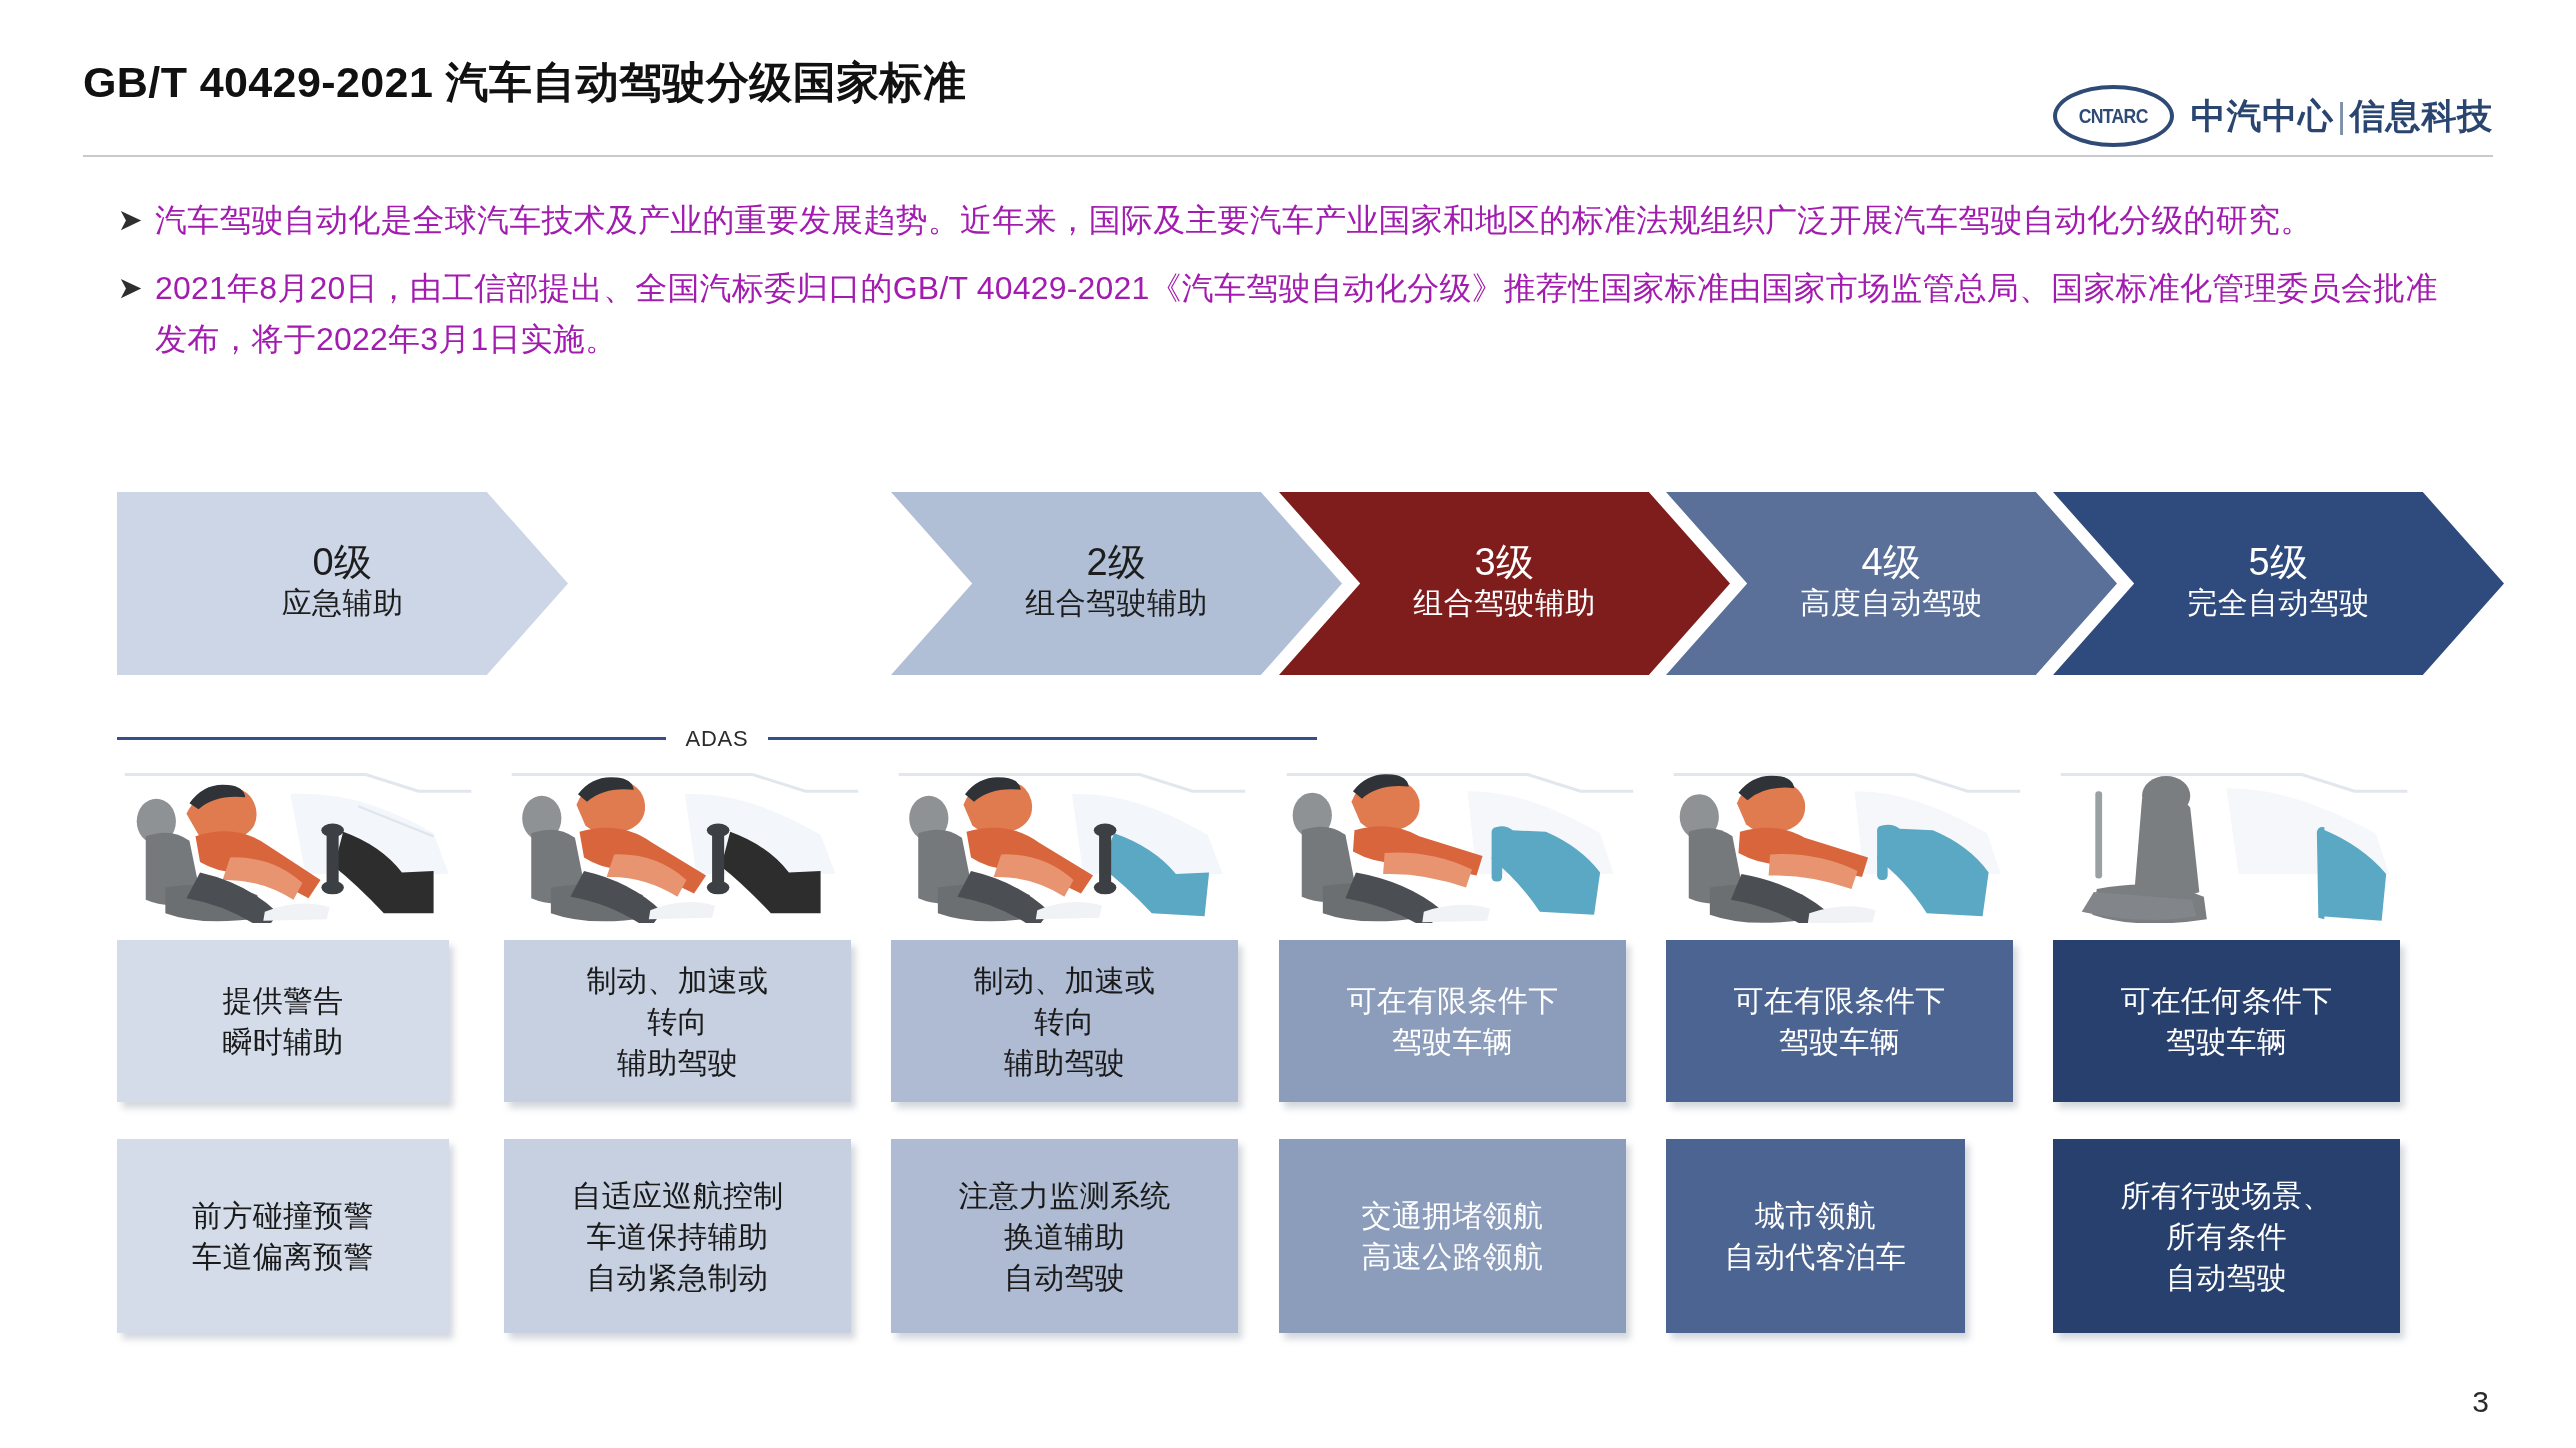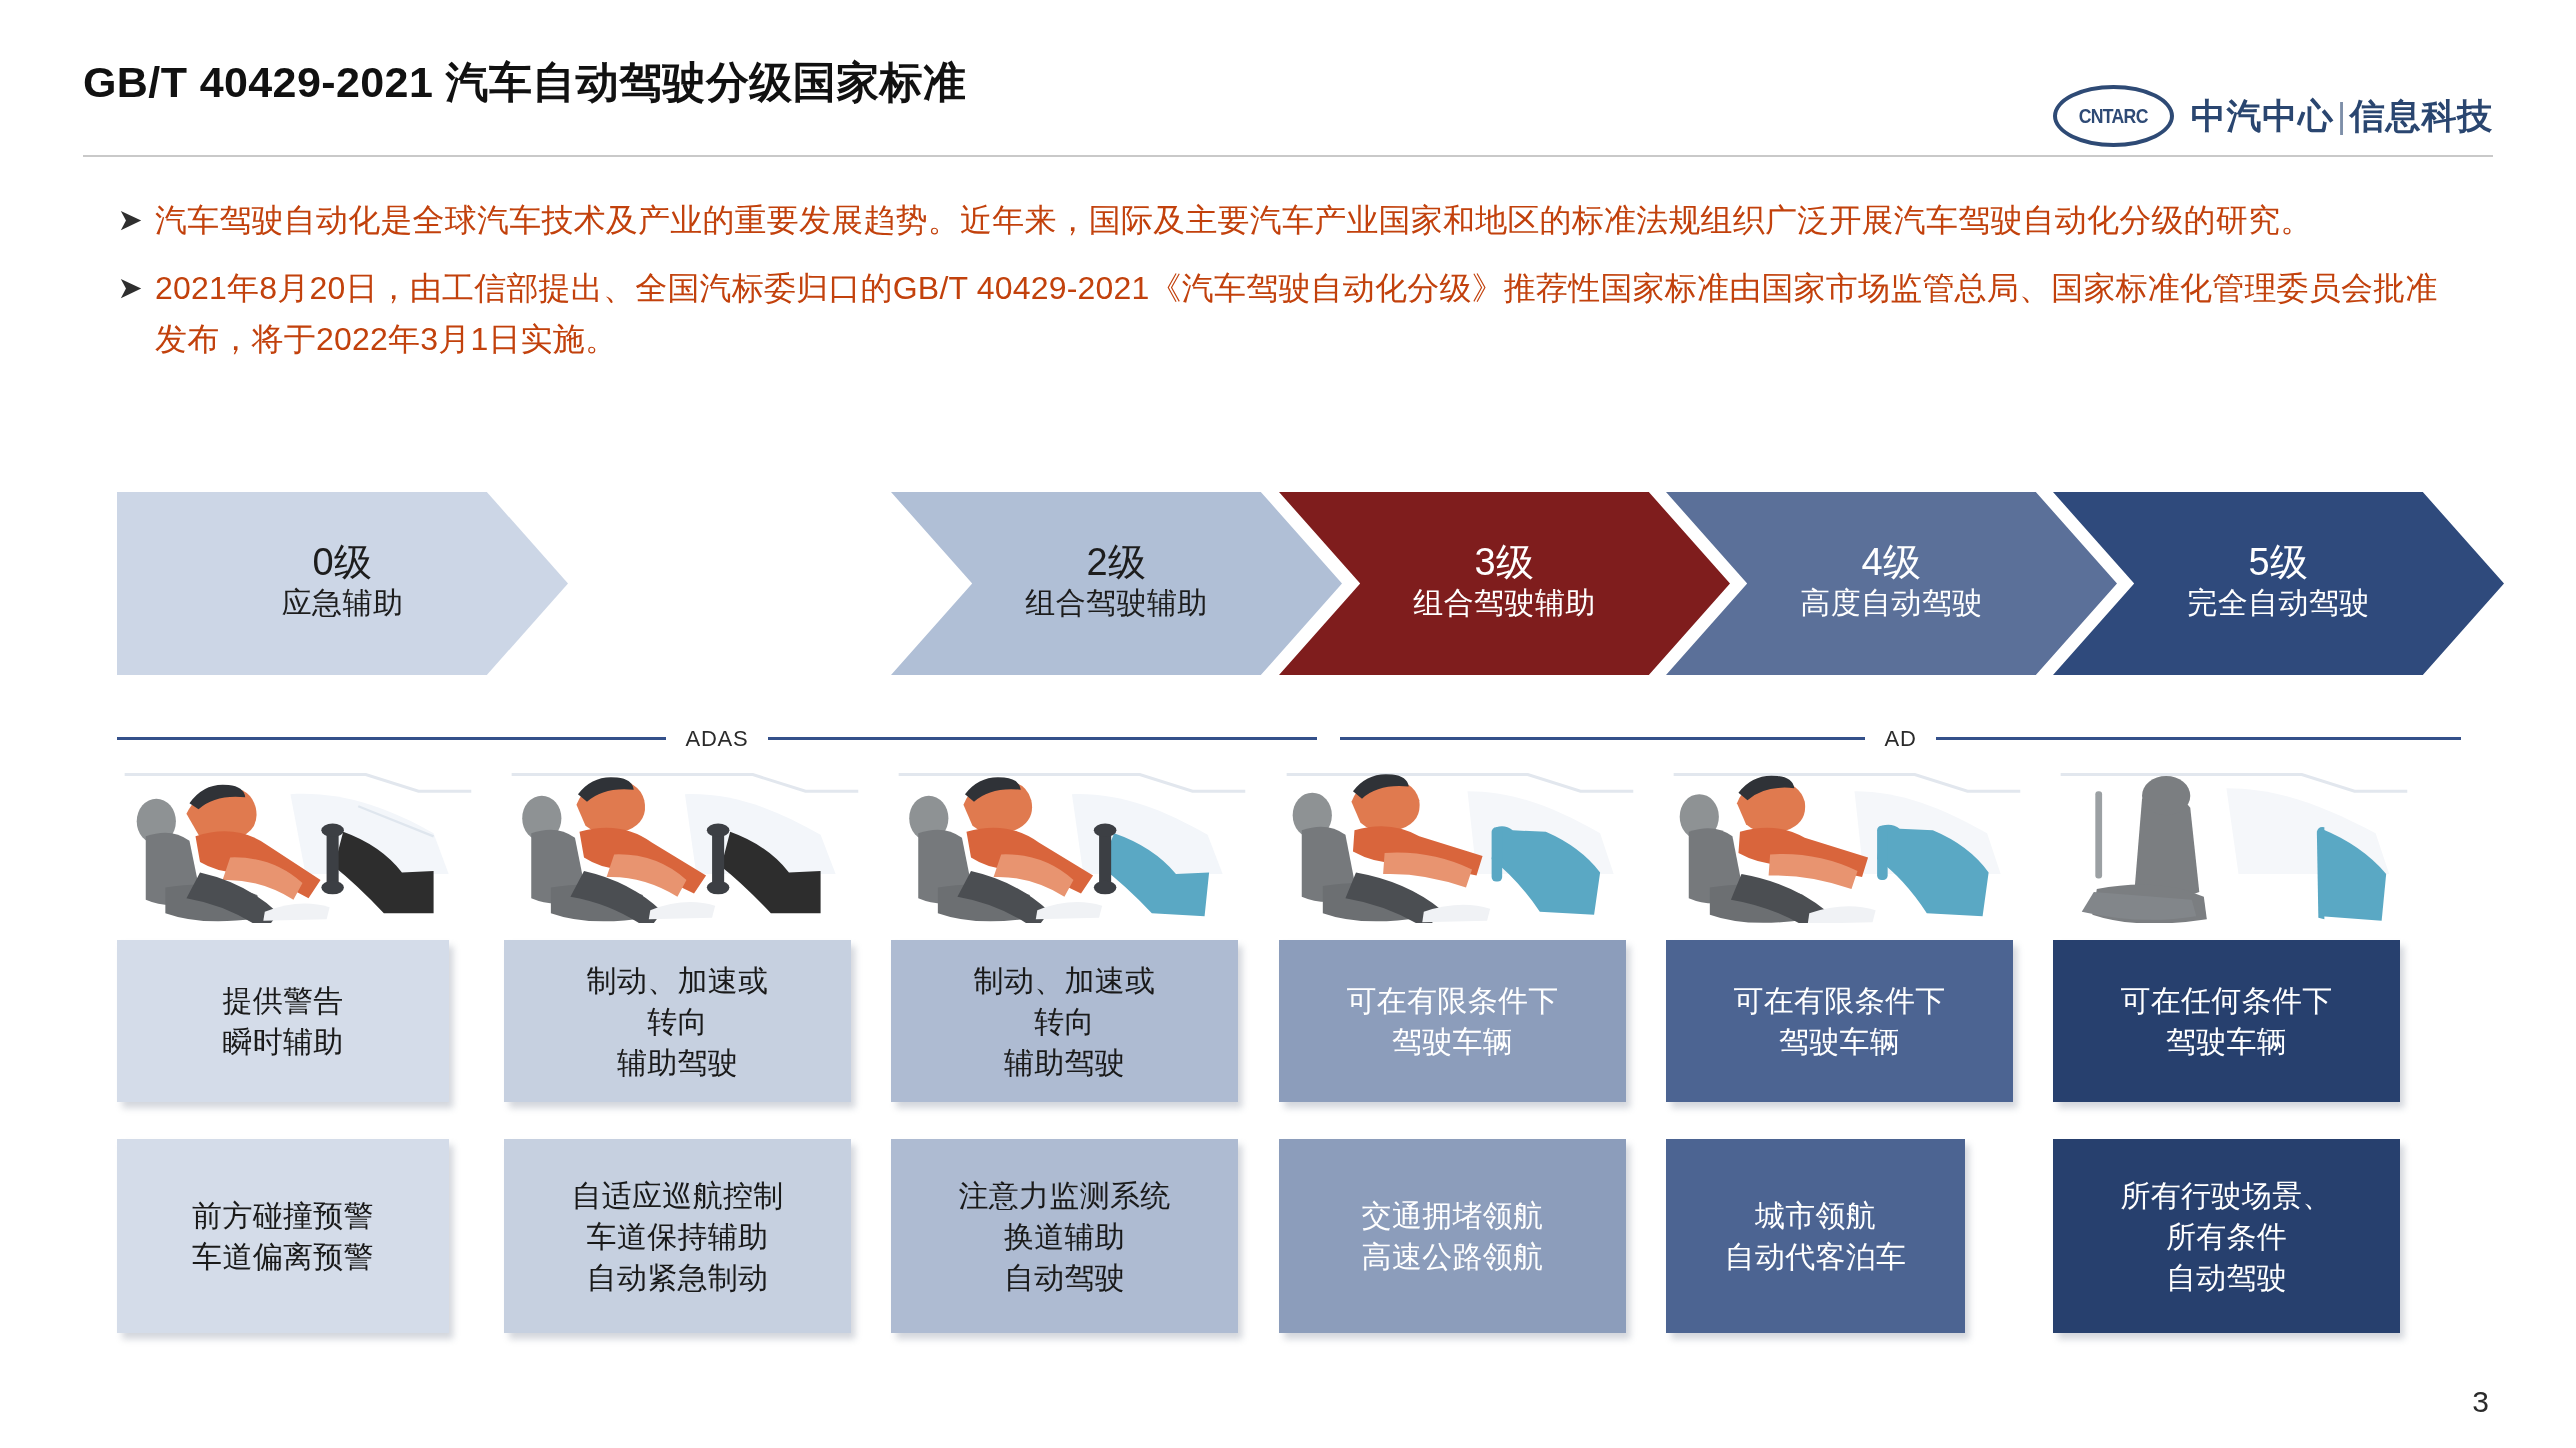--- a/index.html
+++ b/index.html
@@ -97,21 +97,21 @@
     line-height: 50px;
     color: #2f2f2f;
     text-align: left;
     padding-left: 4.5px;
     box-sizing: border-box;
   }
   .bullet-text {
     flex: 1;
     font-size: 32px;
     line-height: 51px;
-    color: #c2410c;
+    color: #a21caf;
     letter-spacing: 0.2px;
   }
 
   
   .chevron-band {
     position: absolute;
     left: 117px;
     top: 492px;
     width: 2344px;
     height: 183px;
@@ -270,25 +270,20 @@
   <div class="chevron" style="left: 1936px; background: rgb(47, 74, 124); color: rgb(255, 255, 255);">
     <span class="chev-lvl">5级</span>
     <span class="chev-name">完全自动驾驶</span>
   </div>
 </div>
 
 <div class="divider-band">
   <div class="div-group" style="left:0px; width:1200px;">
     <div class="div-line" style="background: rgb(52, 80, 138);"></div>
     <div class="div-label">ADAS</div>
-    <div class="div-line" style="background: rgb(52, 80, 138);"></div>
-  </div>
-  <div class="div-group" style="left:1223px; width:1121px;">
-    <div class="div-line" style="background: rgb(52, 80, 138);"></div>
-    <div class="div-label">AD</div>
     <div class="div-line" style="background: rgb(52, 80, 138);"></div>
   </div>
 </div>
 
 <div class="illus-row">
 
   <div class="illus-cell" style="left:0px;">
     <svg width="377" height="162" viewBox="0 0 500 215">
       <path d="M10 18 H330 L400 40 H470" stroke="#e2e7ee" stroke-width="4" fill="none"></path>
       <path d="M230 44 C300 40 360 62 420 96 L440 150 L250 150 Z" fill="#f3f6fa"></path>

